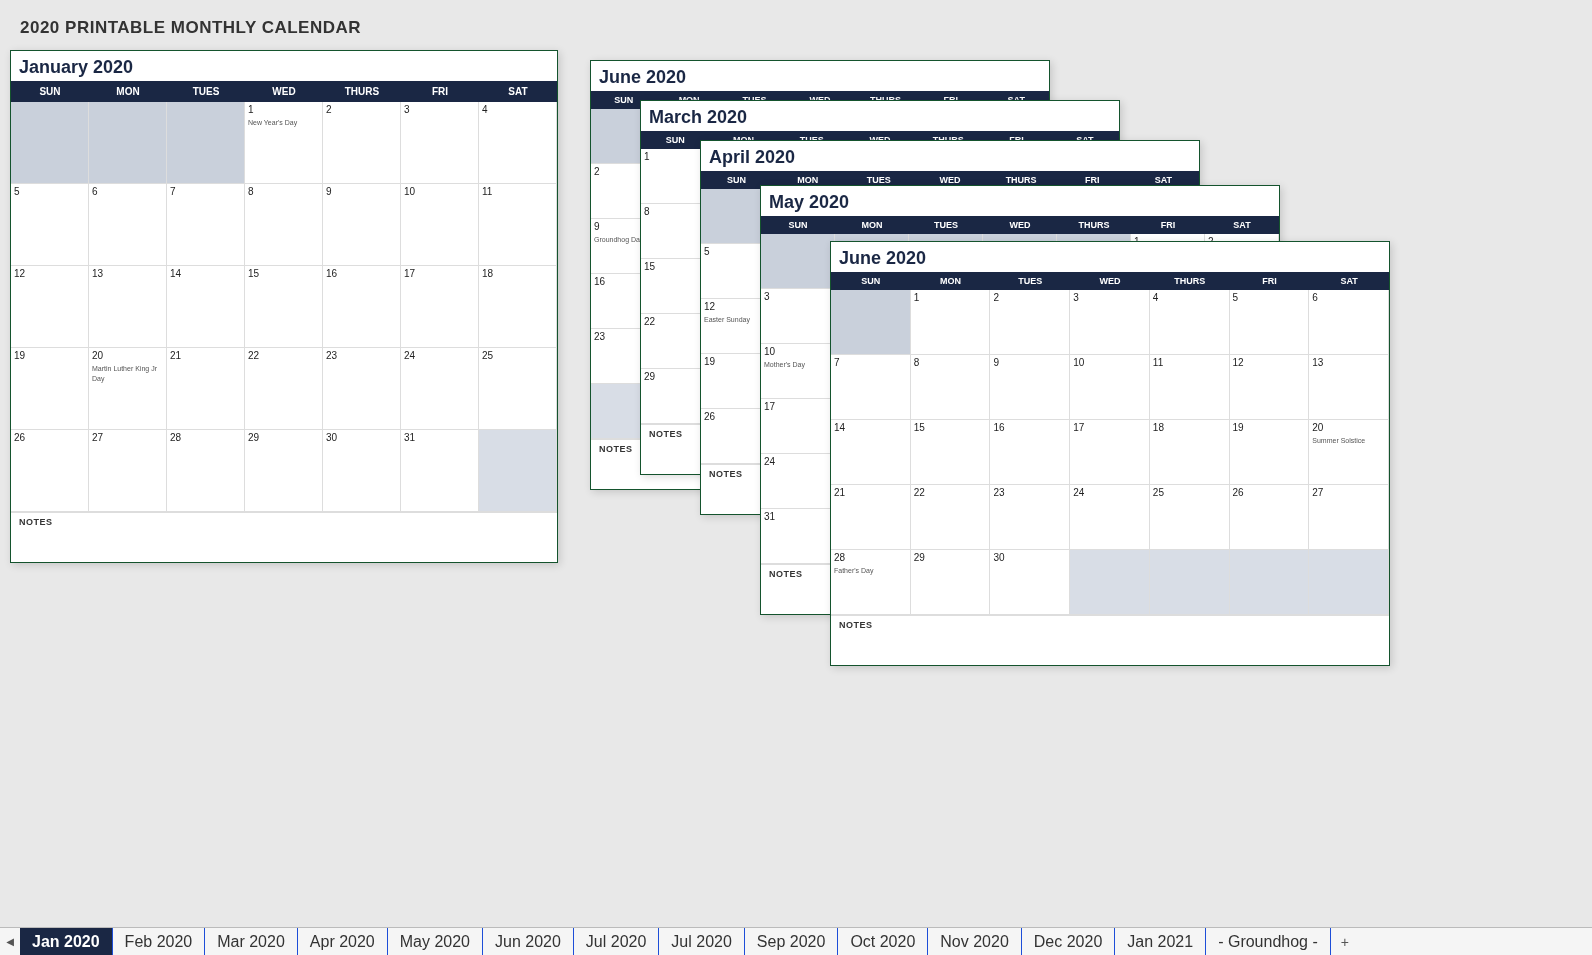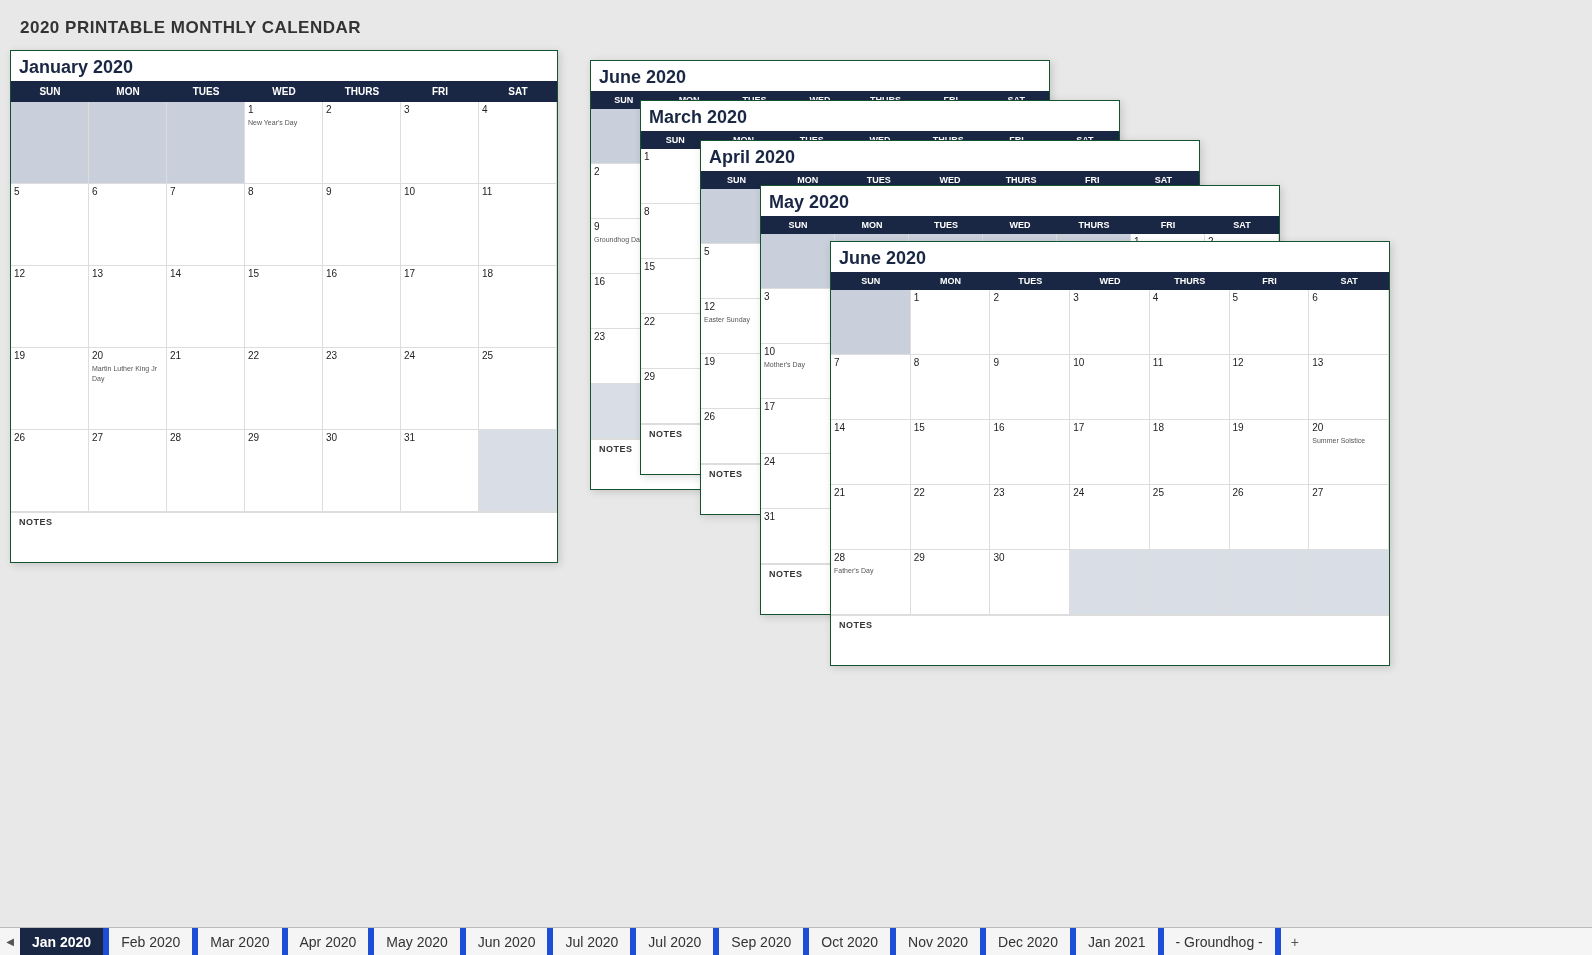--- a/index.html
+++ b/index.html
@@ -118,25 +118,25 @@
       display: flex;
       align-items: stretch;
       font-size: 11px;
       flex-shrink: 0;
     }
 
     .tab-item {
       padding: 0 12px;
       display: flex;
       align-items: center;
-      border-right: 6px solid #1d4ed8;
+      border-right: 1px solid #1d4ed8;
       cursor: pointer;
       white-space: nowrap;
       color: #333;
-      font-size: 14px;
+      font-size: 16px;
       background: #f5f5f5;
     }
 
     .tab-item.active-blue {
       background: #1a2744;
       color: white;
       font-weight: bold;
     }
 
     .tab-add {

